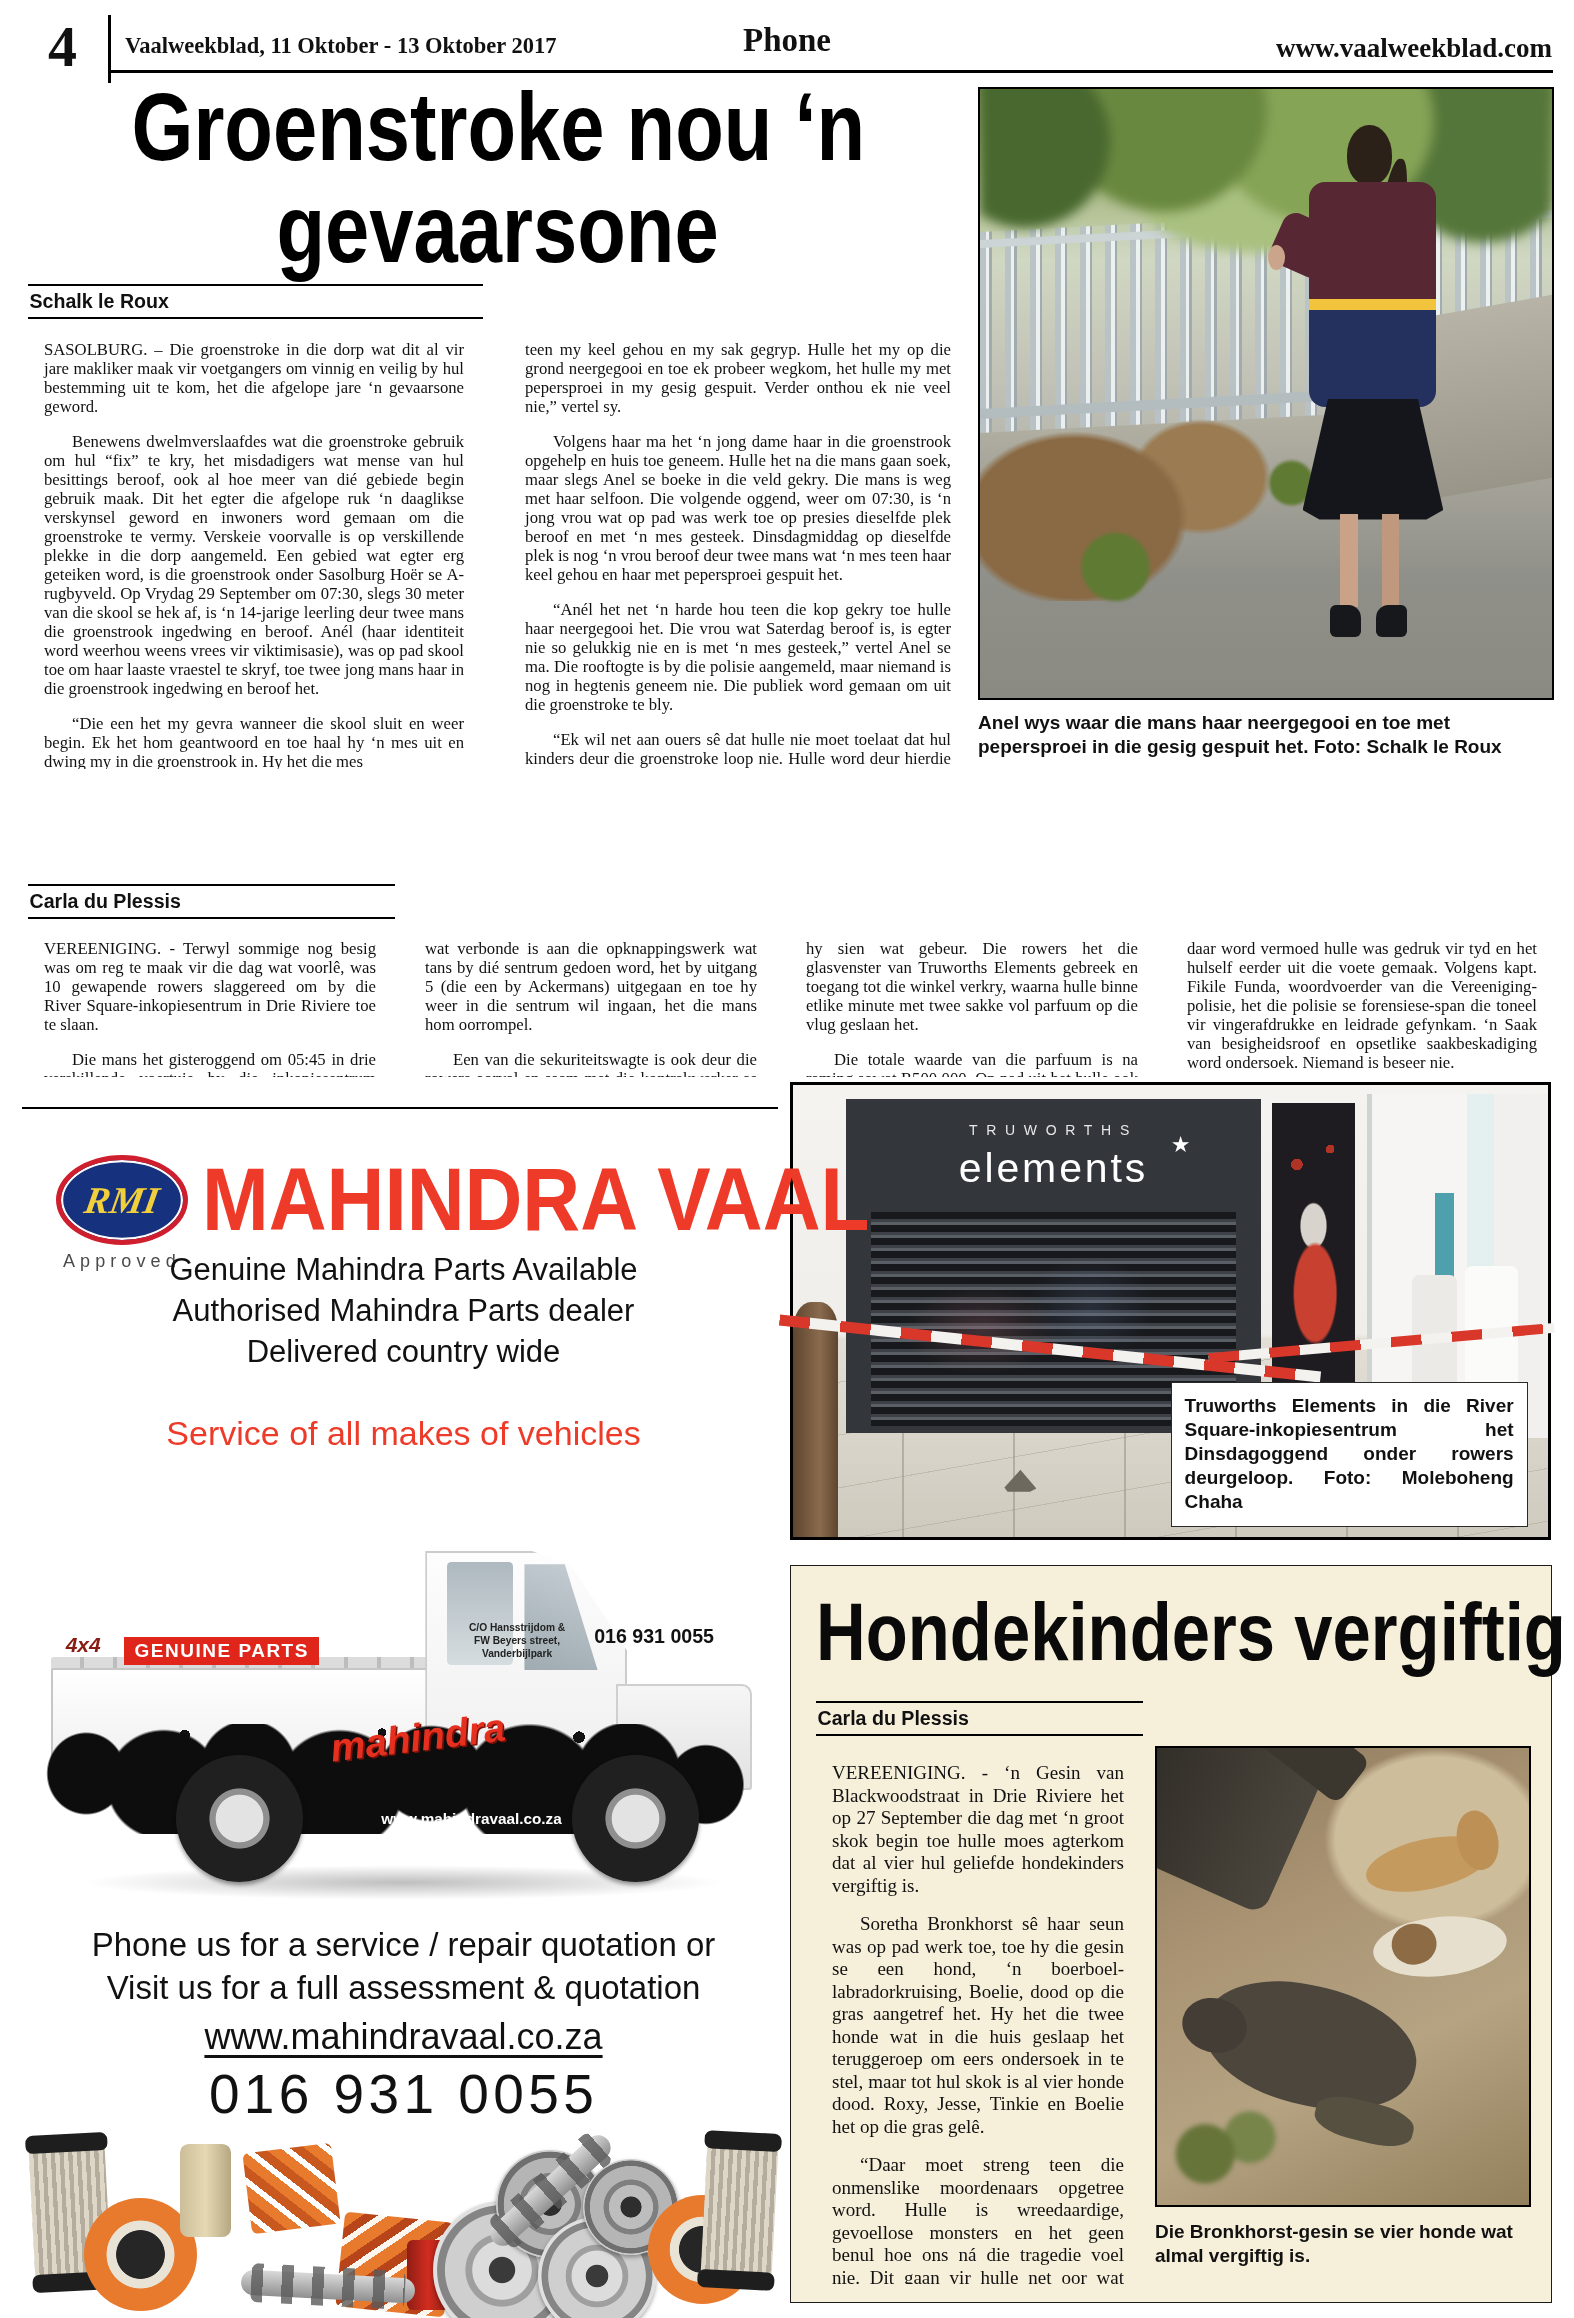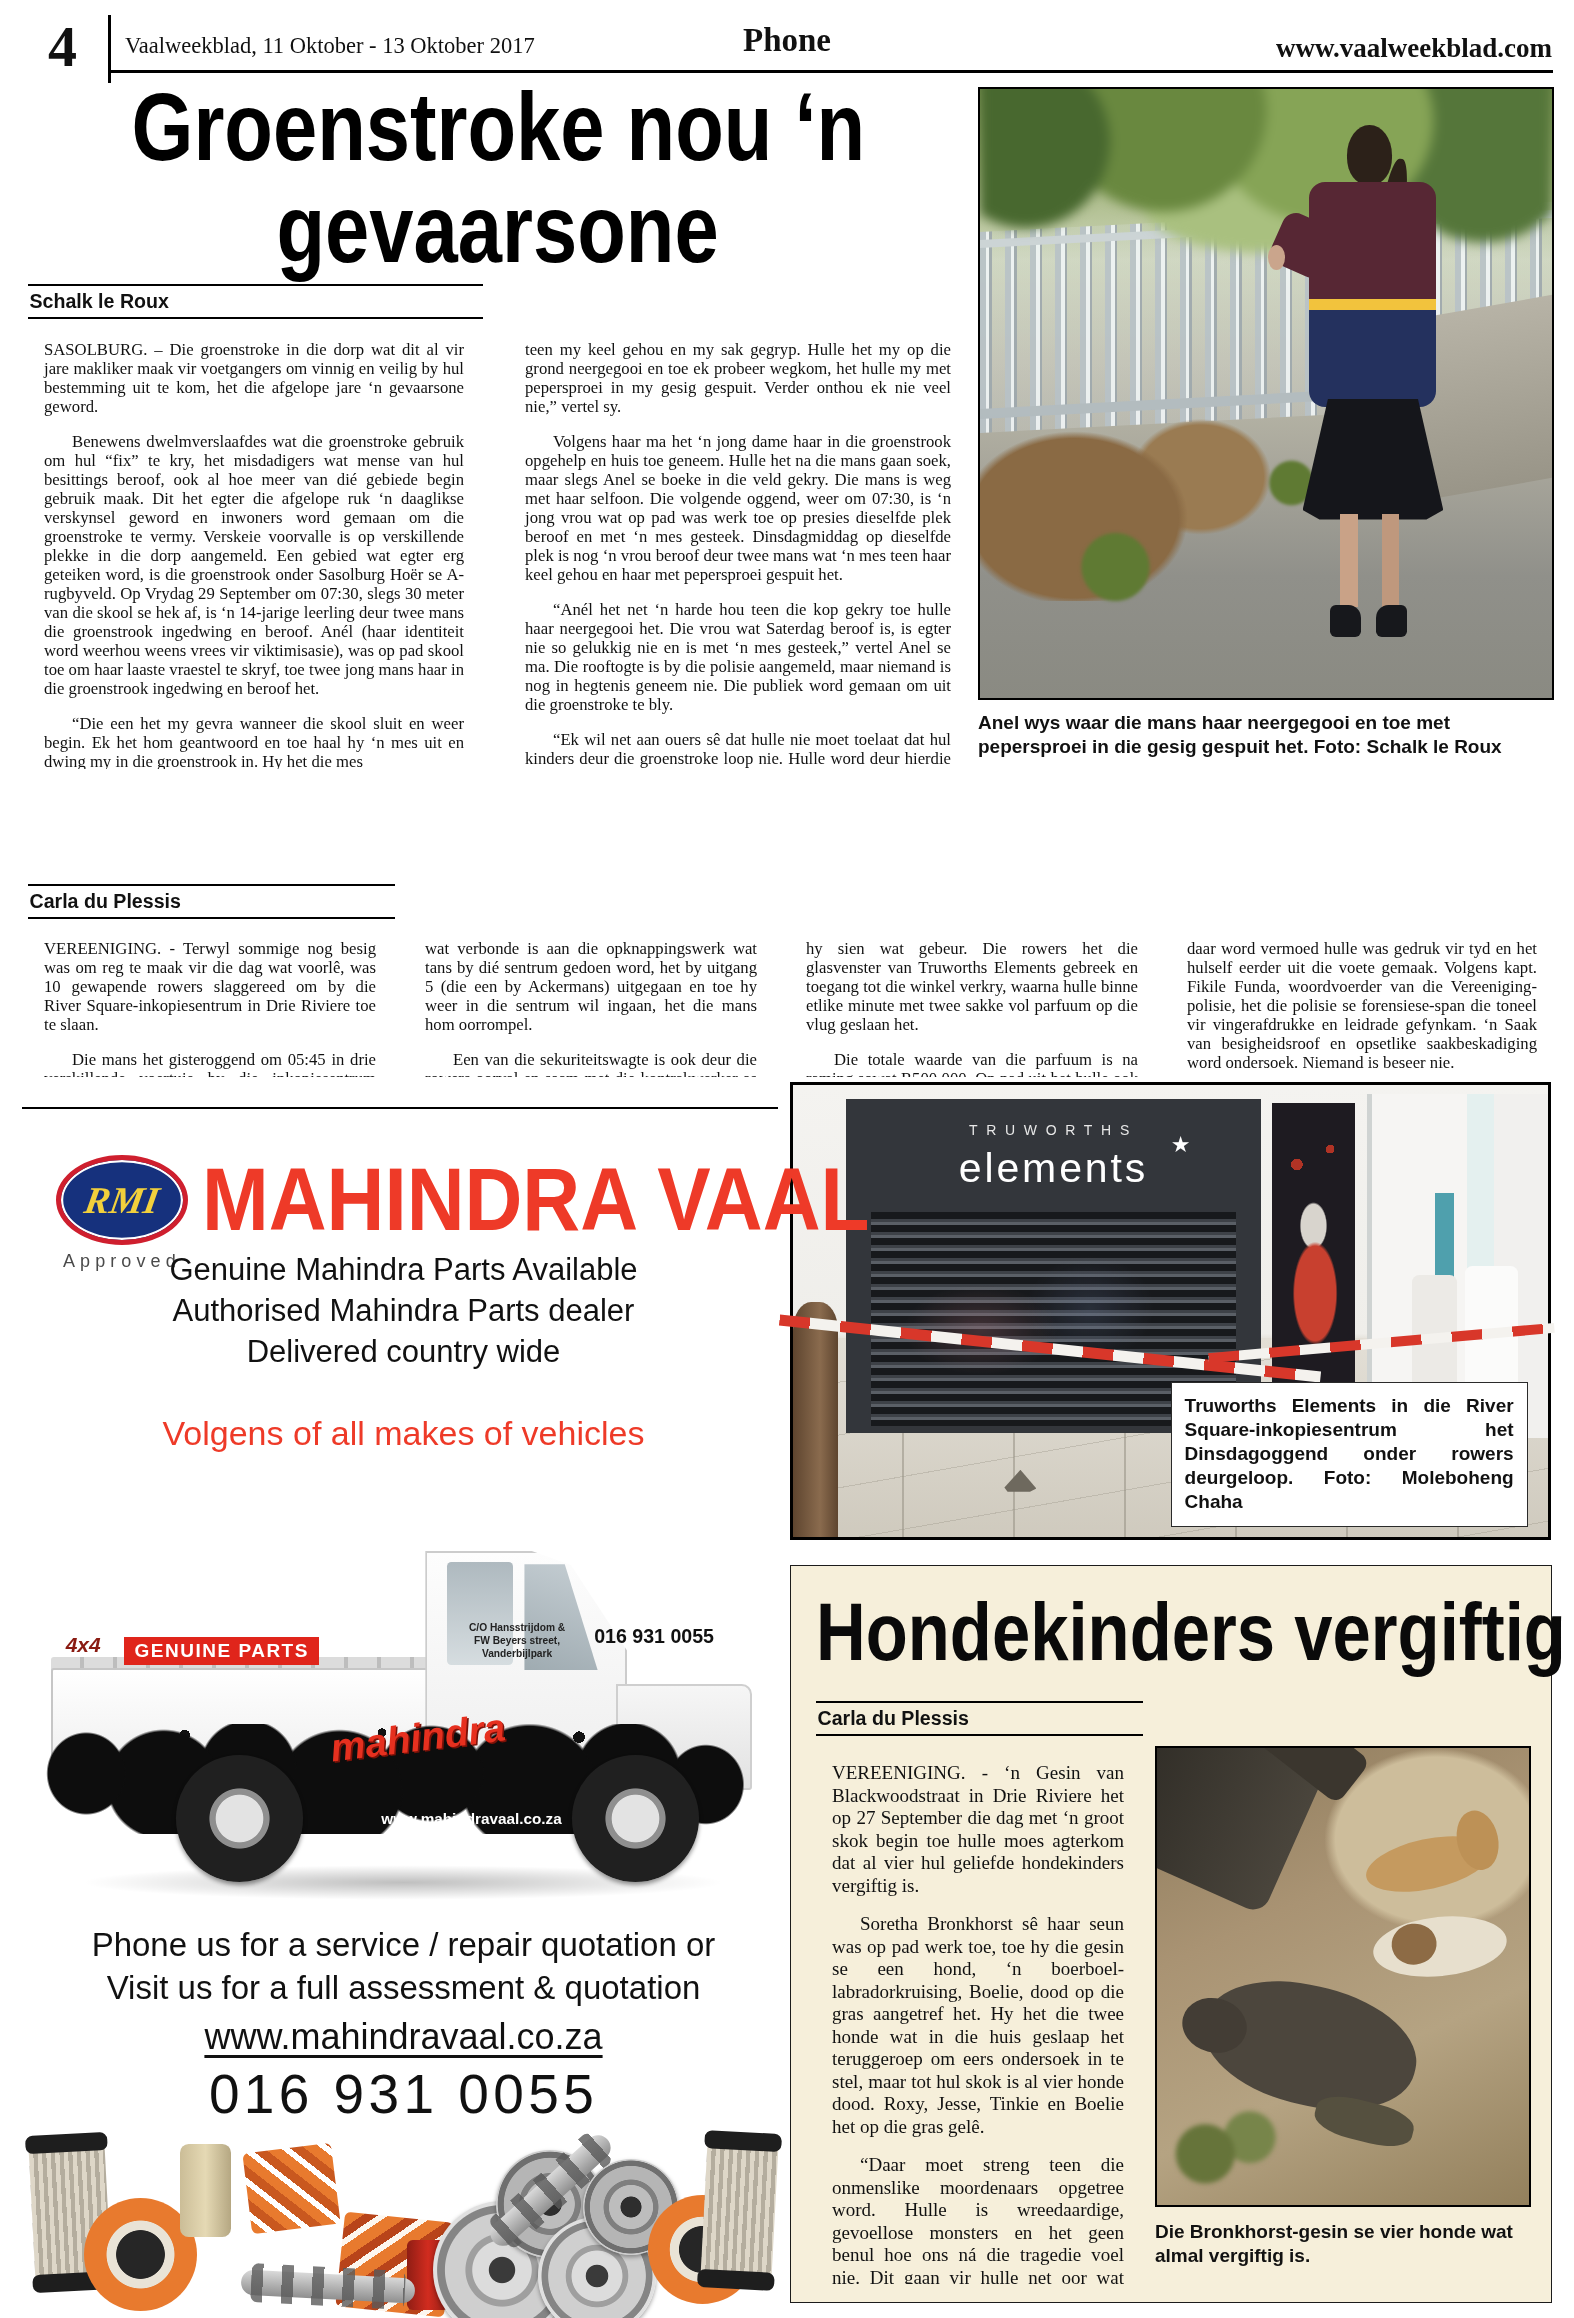--- a/index.html
+++ b/index.html
@@ -6,21 +6,21 @@
   #page{position:relative;width:1574px;height:2319px;background:#ffffff;margin:0 auto;
         overflow:hidden;font-family:"Liberation Serif",serif;color:#111;}
   .abs{position:absolute;}
   .serif{font-family:"Liberation Serif",serif;}
   .condense{display:inline-block;white-space:nowrap;transform:scaleX(0.82);transform-origin:50% 50%;}
   .condense-l{display:inline-block;white-space:nowrap;transform:scaleX(0.80);transform-origin:0 50%;}
 
   
   .pageno{left:48px;top:13px;font-size:58px;font-weight:bold;}
   .head-vline{left:108px;top:14.5px;width:2.9px;height:68px;background:#000;}
-  .head-issue{left:125px;top:33px;font-size:22.5px;font-weight:normal;}
+  .head-issue{left:125px;top:33px;font-size:22.5px;font-weight:bold;}
   .head-section{left:0;right:0;top:22px;text-align:center;font-size:33px;font-weight:bold;}
   .head-site{right:22px;top:33px;font-size:27px;font-weight:bold;}
   .head-hline{left:111px;top:70px;width:1442px;height:2.9px;background:#000;}
 
   
   .a1-headline{left:29px;top:76px;width:938px;text-align:center;font-weight:bold;
                font-family:"Liberation Sans",sans-serif;font-size:97px;line-height:102px;color:#000;}
   .byline{font-family:"Liberation Sans",sans-serif;font-weight:bold;font-size:19.6px;
           border-top:2.9px solid #000;border-bottom:2.2px solid #000;padding:3.6px 1.5px 4.4px 1.5px;}
   .a1-byline{left:28px;top:284px;width:452px;}
@@ -339,21 +339,21 @@
     <div class="rmi">
       <div class="rmi-oval">
         <span class="rmi-text">RMI</span>
       </div>
       <div class="rmi-approved">Approved</div>
     </div>
     <div class="ad-title"><span class="condense-l" style="transform:scaleX(0.9);">MAHINDRA VAAL</span></div>
     <div class="ad-line ad-line1">Genuine Mahindra Parts Available</div>
     <div class="ad-line ad-line2">Authorised Mahindra Parts dealer</div>
     <div class="ad-line ad-line3">Delivered country wide</div>
-    <div class="ad-tagline">Volgens of all makes of vehicles</div>
+    <div class="ad-tagline">Service of all makes of vehicles</div>
 
     <div class="truck">
       <div class="tk-shadow"></div>
       <div class="tk-bedrail"></div>
       <div class="tk-bed"></div>
       <div class="tk-cab"></div>
       <div class="tk-win1"></div>
       <div class="tk-win2"></div>
       <div class="tk-hood"></div>
       <div class="tk-splat"></div>

